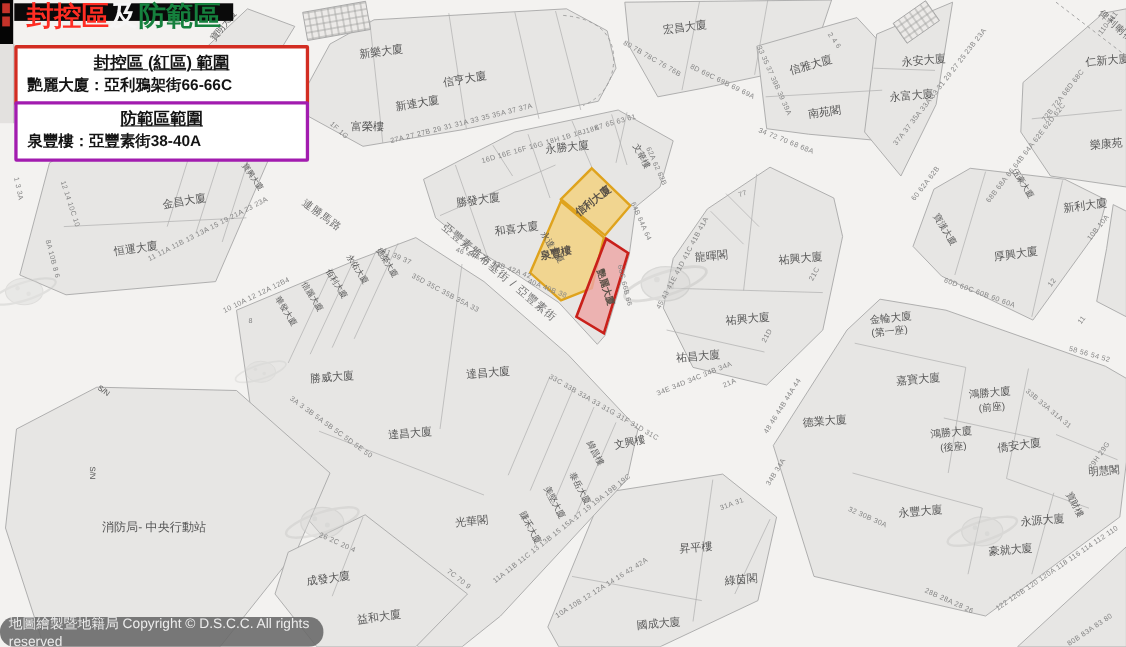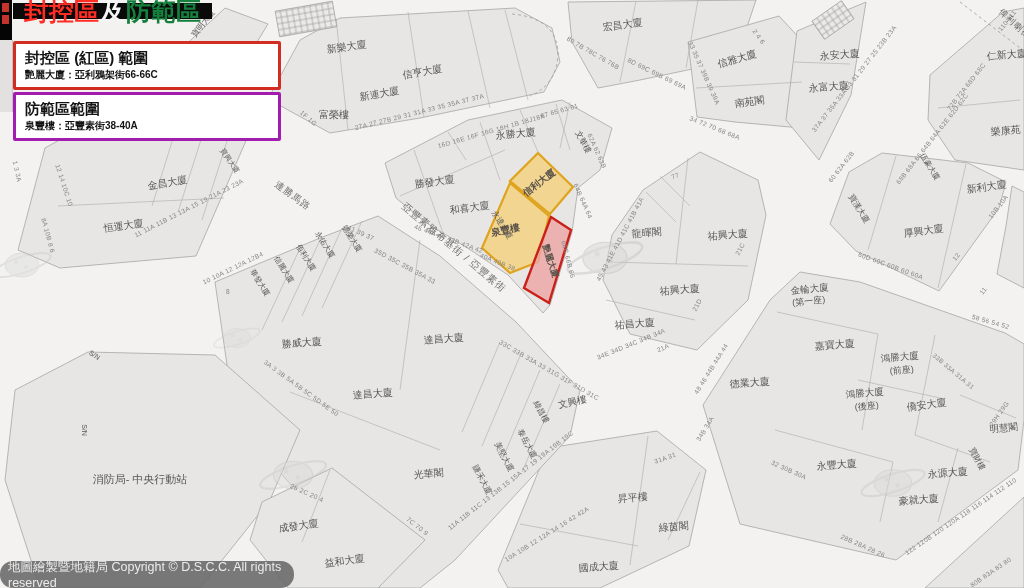--- a/index.html
+++ b/index.html
@@ -14,30 +14,30 @@
   text.ln{fill:#858585;text-anchor:middle;letter-spacing:.4px;}
   .blk{fill:#e7e6e4;stroke:#a6a6a6;stroke-width:.8;}
   .lot{fill:none;stroke:#ababab;stroke-width:.6;}
   .dash{fill:none;stroke:#9a9a9a;stroke-width:.8;stroke-dasharray:3 3;}
 
   #edge-strip-black{position:absolute;left:0;top:0;width:12px;height:40px;background:#050505;}
   #edge-strip-black i{display:block;width:7px;height:9px;background:#c5332a;margin:3px 0 0 2px;}
   #edge-strip-gray{position:absolute;left:0;top:40px;width:12px;height:72px;background:#e3e1df;border-right:1px solid #c2c2c0;}
 
   #title-bar{position:absolute;left:13px;top:3px;height:16px;background:#0a0a0a;
-             display:flex;align-items:center;padding:0 11px;gap:1px;}
+             display:flex;align-items:flex-start;padding:0 11px;gap:1px;}
   #title-bar span{font-size:25px;font-weight:bold;line-height:1;}
   .seg-red{color:#ff2d23;} .seg-white{color:#f5f5f5;} .seg-yellow{color:#15803d;}
 
   .legend{position:absolute;left:13px;width:268px;background:#ffffff;box-sizing:border-box;
           padding:3px 9px 5px 9px;color:#141414;}
   #legend-red{top:41px;border:3px solid #d22d22;border-radius:2px;}
   #legend-yellow{top:92px;border:3px solid #a21caf;border-radius:2px;}
-  .legend .hd{font-size:15px;font-weight:bold;line-height:1.4;}
-  .legend .li{font-size:10px;font-weight:600;line-height:1.4;}
+  .legend .hd{font-size:15px;font-weight:bold;text-decoration:underline;line-height:1.4;text-align:center;}
+  .legend .li{font-size:14px;font-weight:600;line-height:1.4;}
 
   #attribution{position:absolute;left:0;bottom:0;width:294px;height:27px;
                background:rgba(104,104,104,.88);color:#ececec;font-size:12.5px;
                display:flex;align-items:center;padding:0 8px;box-sizing:border-box;border-radius:13px;}
 </style>
 </head>
 <body>
 
 <div id="map-wrap">
 <svg id="map-svg" width="1024" height="588" viewBox="0 0 1024 588">

